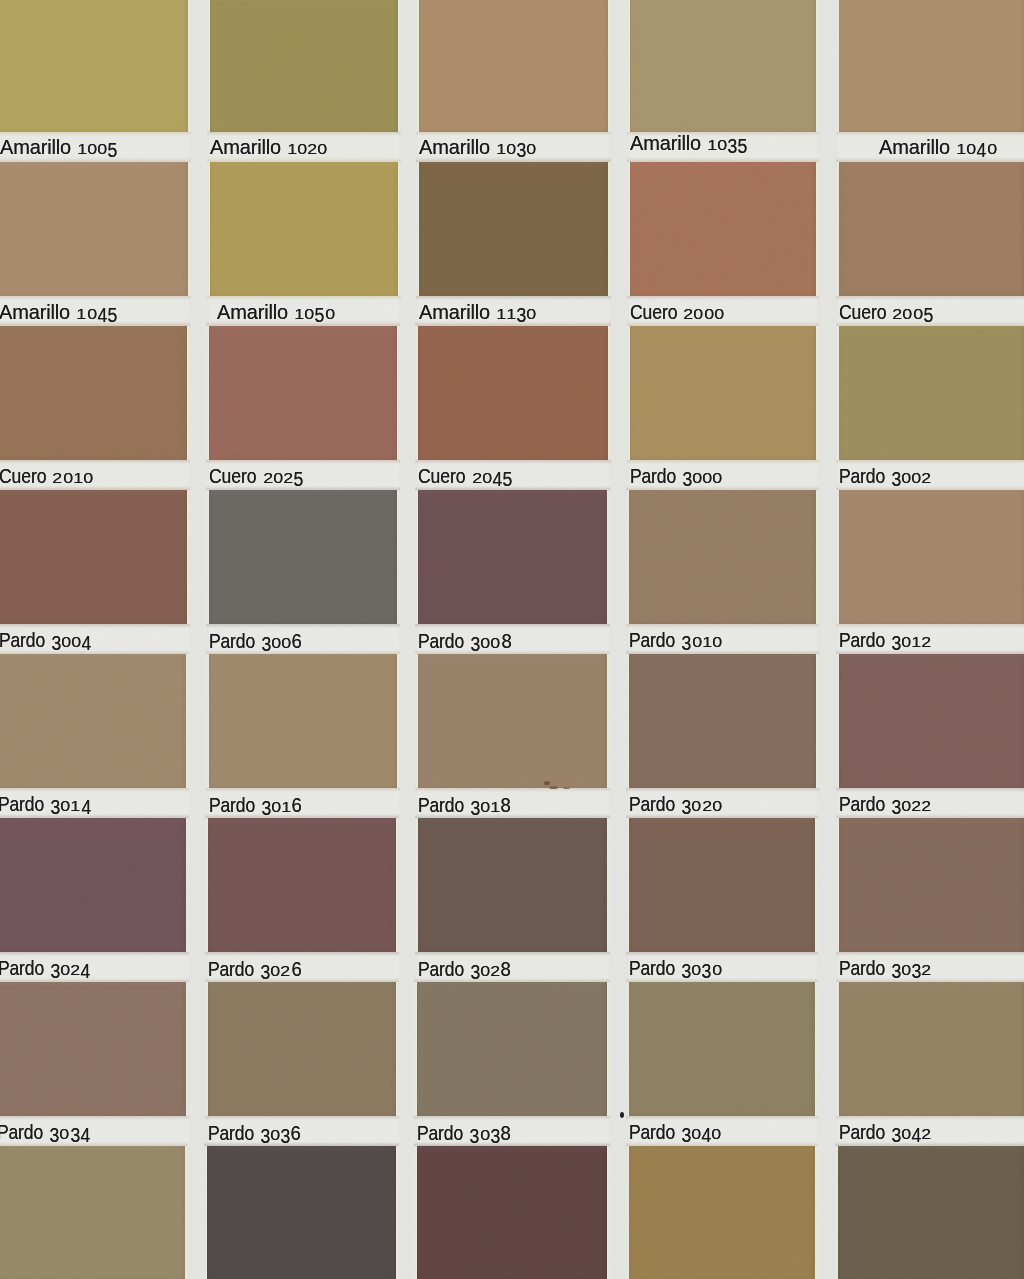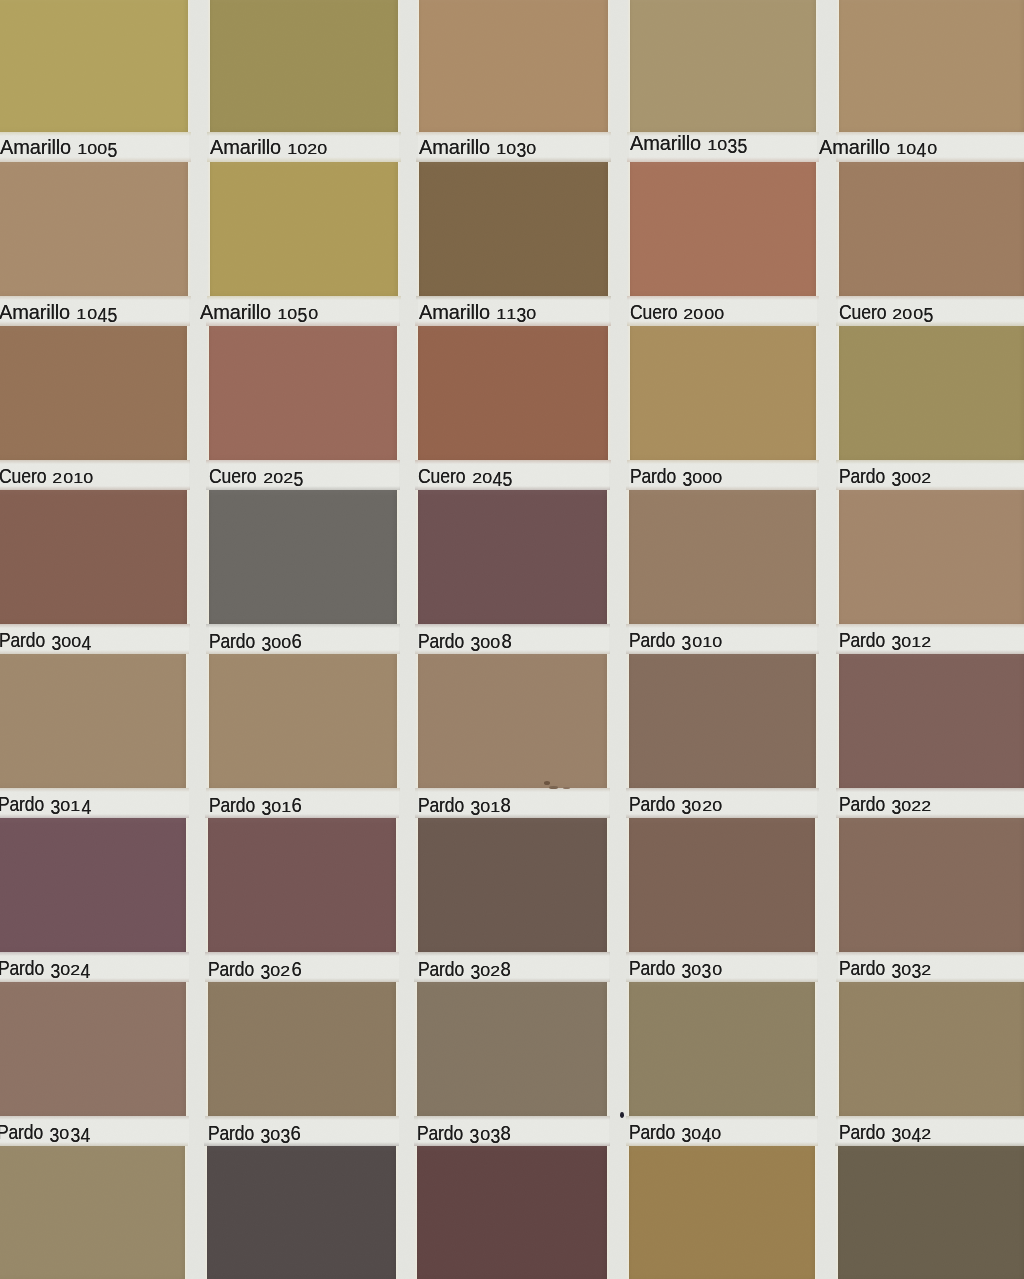--- a/index.html
+++ b/index.html
@@ -295,27 +295,27 @@
   </div>
   <div class="cap" style="left:209.9px;top:138.4px">
     <span class="fam" style="transform: scaleX(1.0107); width: 71px;">Amarillo</span><span class="gap"></span><span class="code"><i>1</i><i>0</i><i>2</i><i>0</i></span>
   </div>
   <div class="cap" style="left:418.9px;top:138.4px">
     <span class="fam" style="transform: scaleX(1.0107); width: 71px;">Amarillo</span><span class="gap"></span><span class="code"><i>1</i><i>0</i><i class="dsc">3</i><i>0</i></span>
   </div>
   <div class="cap" style="left:629.9px;top:134px">
     <span class="fam" style="transform: scaleX(1.0107); width: 71px;">Amarillo</span><span class="gap"></span><span class="code"><i>1</i><i>0</i><i class="dsc">3</i><i class="dsc">5</i></span>
   </div>
-  <div class="cap" style="left:819px;top:138.4px">
+  <div class="cap" style="left:879px;top:138.4px">
     <span class="fam" style="transform: scaleX(1.0107); width: 71px;">Amarillo</span><span class="gap"></span><span class="code"><i>1</i><i>0</i><i class="dsc">4</i><i>0</i></span>
   </div>
   <div class="cap" style="left:-0.6px;top:302.5px">
     <span class="fam" style="transform: scaleX(1.0107); width: 71px;">Amarillo</span><span class="gap"></span><span class="code"><i>1</i><i>0</i><i class="dsc">4</i><i class="dsc">5</i></span>
   </div>
-  <div class="cap" style="left:200px;top:302.5px">
+  <div class="cap" style="left:217px;top:302.5px">
     <span class="fam" style="transform: scaleX(1.0107); width: 71px;">Amarillo</span><span class="gap"></span><span class="code"><i>1</i><i>0</i><i class="dsc">5</i><i>0</i></span>
   </div>
   <div class="cap" style="left:418.6px;top:302.5px">
     <span class="fam" style="transform: scaleX(1.0107); width: 71px;">Amarillo</span><span class="gap"></span><span class="code"><i>1</i><i>1</i><i class="dsc">3</i><i>0</i></span>
   </div>
   <div class="cap" style="left:629.8px;top:302.5px">
     <span class="fam" style="transform: scaleX(0.892); width: 47.4px;">Cuero</span><span class="gap"></span><span class="code"><i>2</i><i>0</i><i>0</i><i>0</i></span>
   </div>
   <div class="cap" style="left:838.9px;top:302.5px">
     <span class="fam" style="transform: scaleX(0.892); width: 47.4px;">Cuero</span><span class="gap"></span><span class="code"><i>2</i><i>0</i><i>0</i><i class="dsc">5</i></span>

